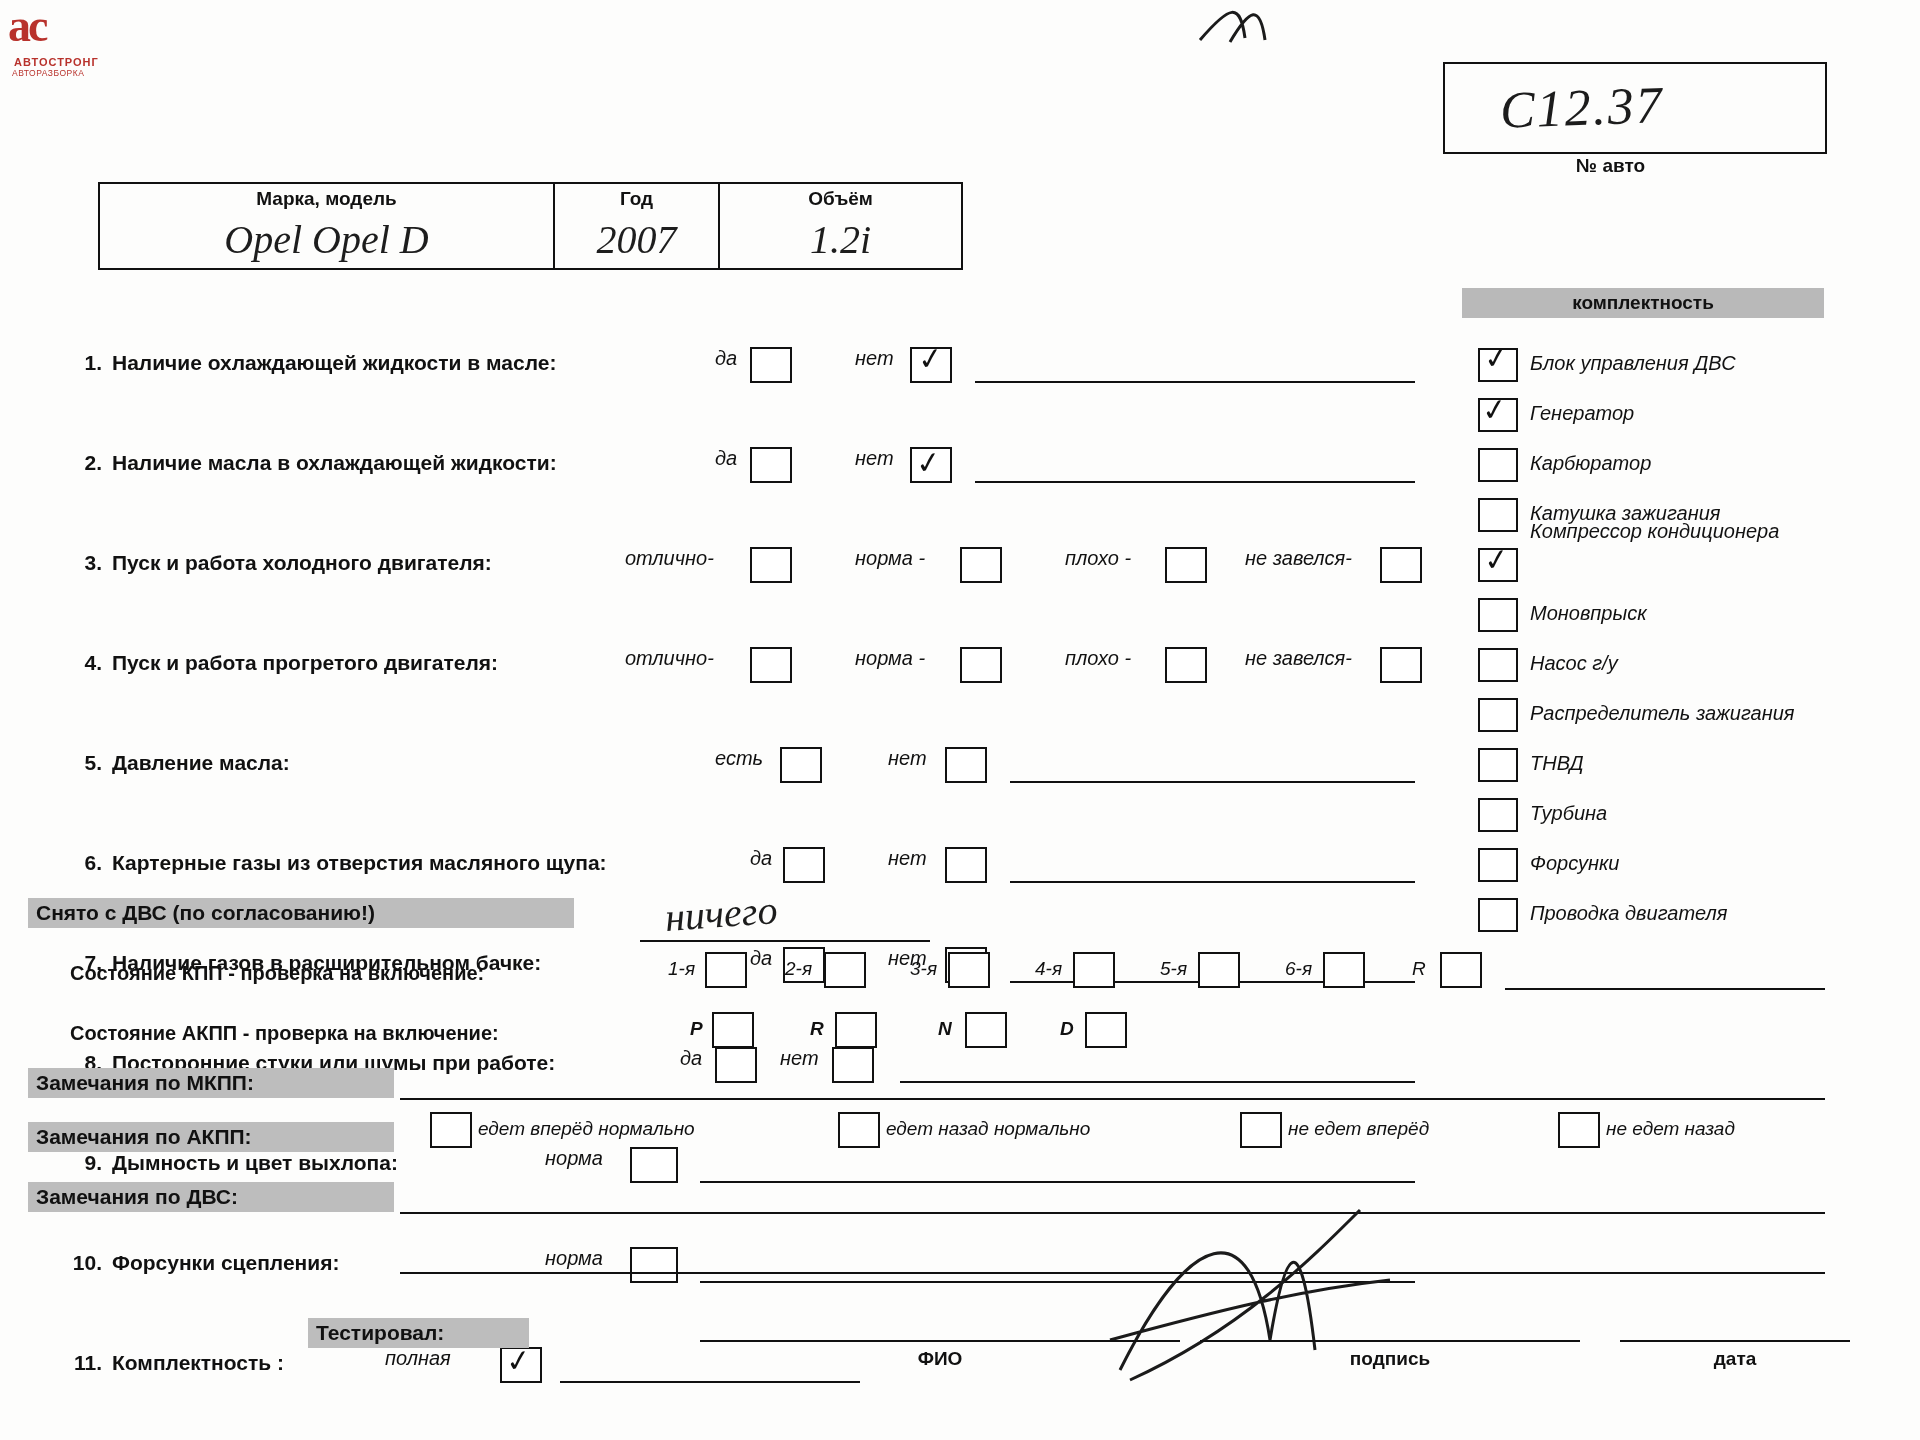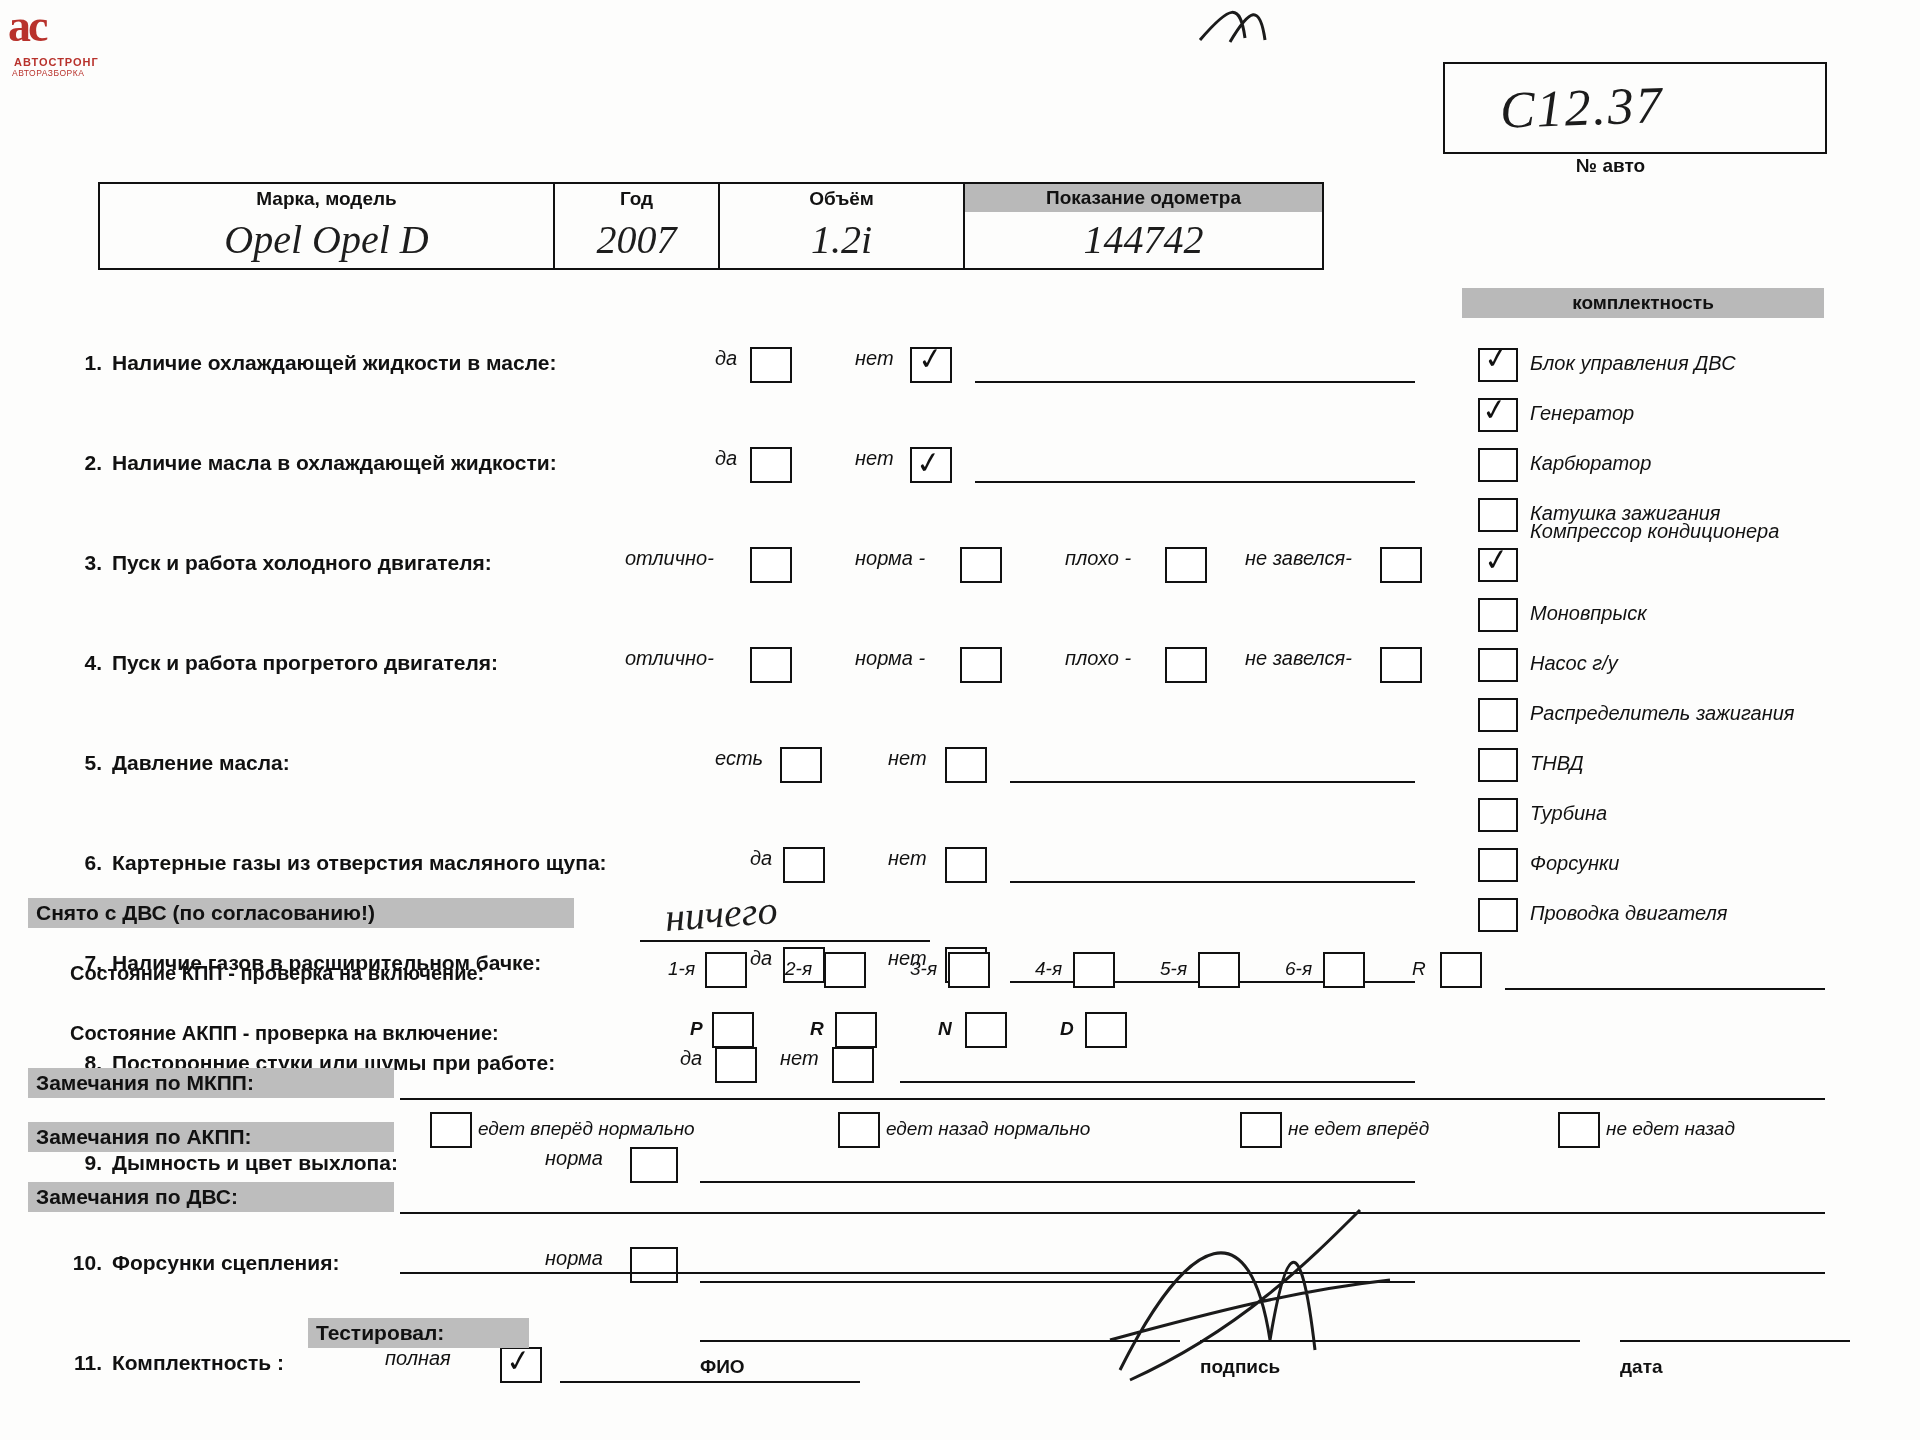--- a/index.html
+++ b/index.html
@@ -56,21 +56,21 @@
   .kbox{position:absolute;left:1478px;width:40px;height:34px;border:2px solid #111;box-sizing:border-box;background:#fff;}
   .klabel{position:absolute;left:1530px;font-size:20px;white-space:nowrap;font-style:italic;}
 
   
   .glabel{position:absolute;background:#bdbdbd;font-size:21px;font-weight:bold;padding:3px 8px;}
 
   
   .grow{position:absolute;font-size:20px;font-weight:bold;}
   .gopt{position:absolute;font-size:19px;font-style:italic;}
 
-  .foot-label{position:absolute;font-size:19px;font-weight:bold;text-align:left;margin-top:8px;}
+  .foot-label{position:absolute;font-size:19px;font-weight:bold;text-align:center;}
   .scribble{position:absolute;font-family:"Liberation Serif",serif;font-style:italic;color:#1c1c1c;}
 </style>
 </head>
 <body>
 
 <div class="sheet">
 
   <div class="logo">
     <div class="mark">ac</div>
     <div class="l1">АВТОСТРОНГ</div>
@@ -88,24 +88,20 @@
         <div class="hh">Марка, модель</div>
         <div class="hw">Opel Opel D</div>
       </div>
       <div class="hcell c2">
         <div class="hh">Год</div>
         <div class="hw">2007</div>
       </div>
       <div class="hcell c3">
         <div class="hh">Объём</div>
         <div class="hw">1.2i</div>
-      </div>
-      <div class="hcell c5 grey">
-        <div class="hh">Показание одометра</div>
-        <div class="hw">144742</div>
       </div>
     </div>
   </div>
 
   <div class="list">
 
     <div class="li" style="top:0">
       <div class="num">1.</div>
       <div class="txt">Наличие охлаждающей жидкости в масле:</div>
       <div class="opt" style="left:655px">да</div>

